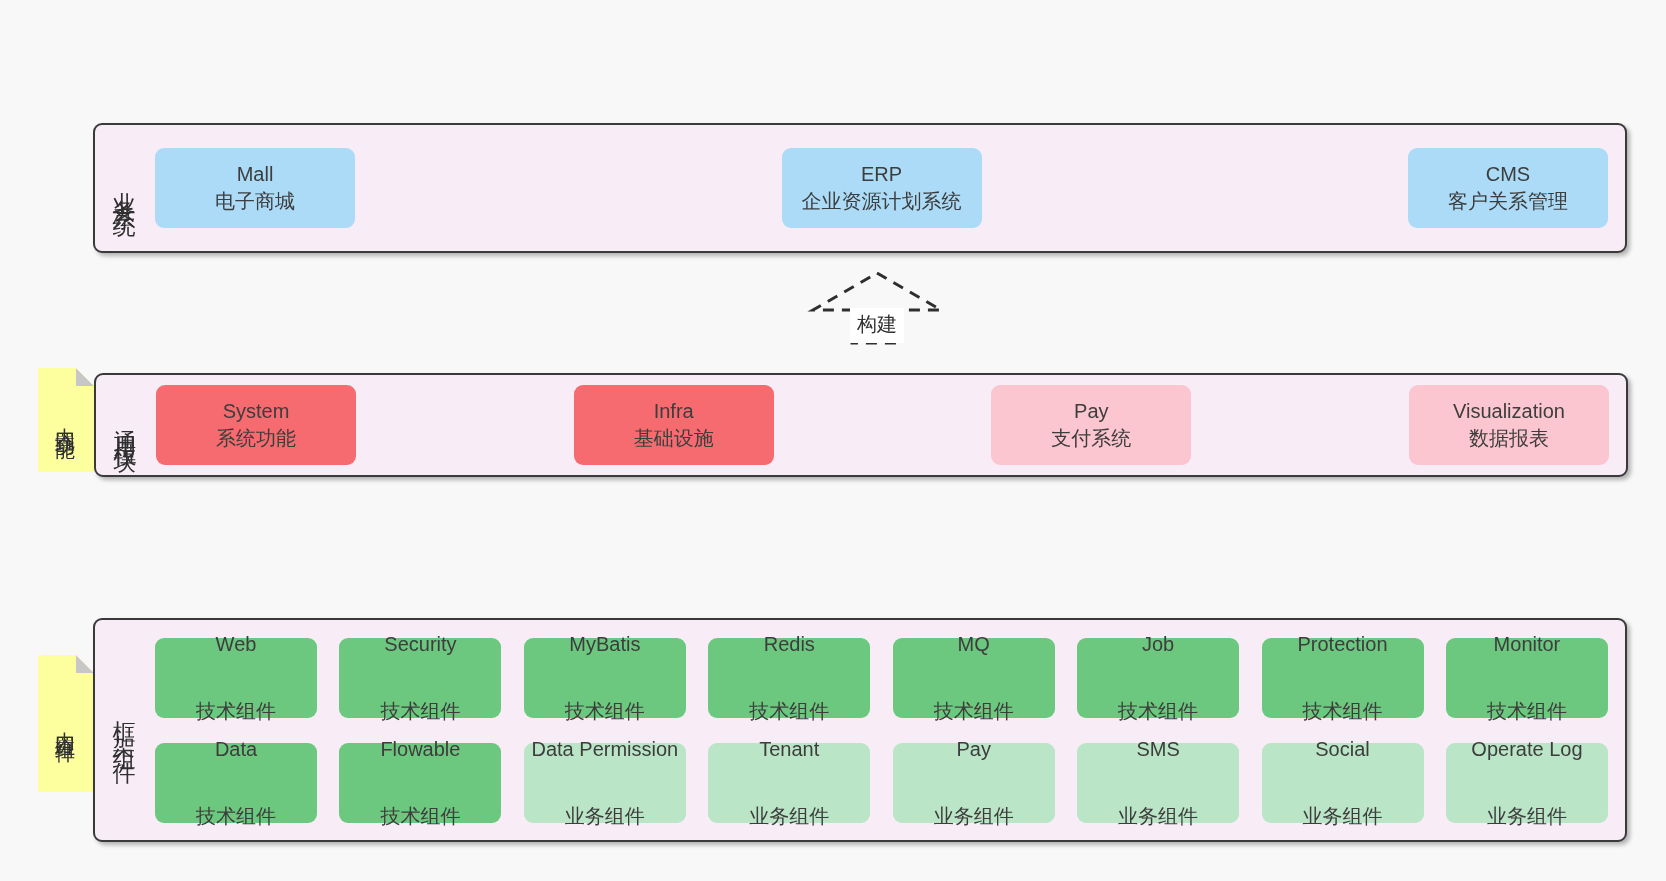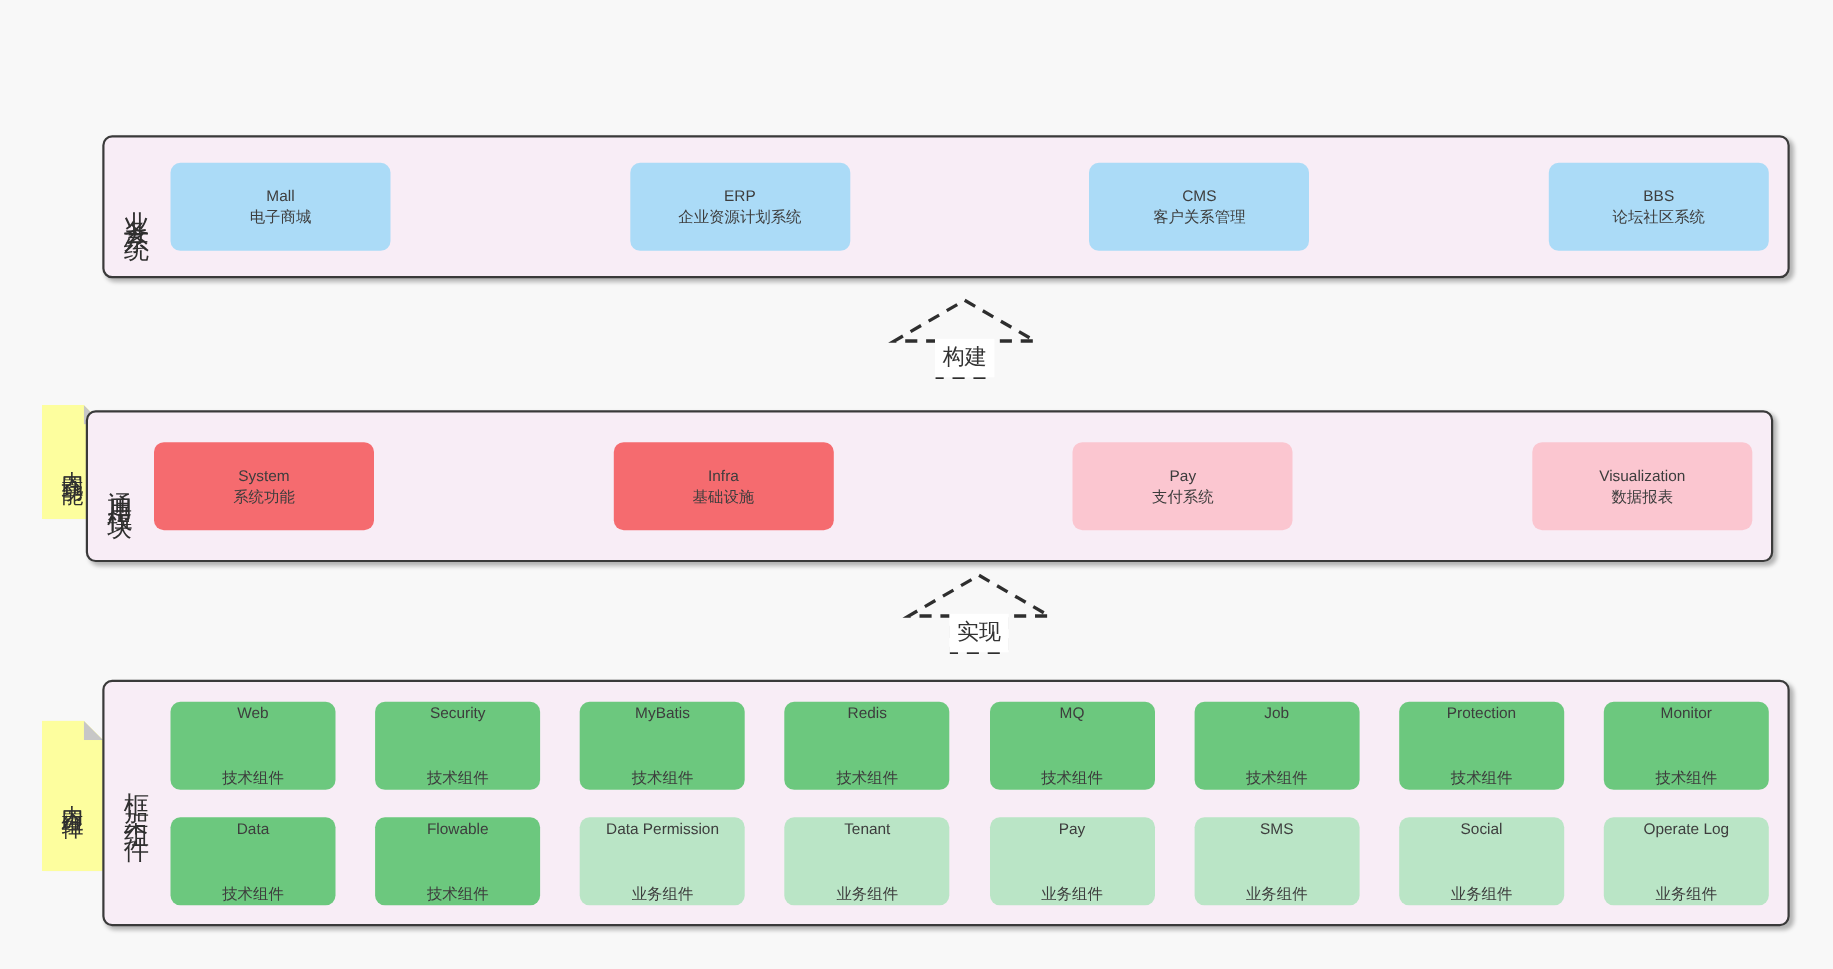--- a/index.html
+++ b/index.html
@@ -40,45 +40,45 @@
 
   
   .layer{
     position:absolute;
     background:var(--panel);
     border:2px solid var(--panel-border);
     border-radius:9px;
     box-shadow:3px 3px 4px rgba(0,0,0,0.28);
   }
   .layer-1{left:93px;top:123px;width:1534px;height:130px;}
-  .layer-2{left:78px;top:373px;width:1534px;height:138px;}
+  .layer-2{left:94px;top:373px;width:1534px;height:104px;}
   .layer-3{left:93px;top:618px;width:1534px;height:224px;}
 
   .side-label{
     position:absolute;left:10px;top:0;bottom:0;width:40px;
     display:flex;align-items:center;justify-content:center;
     writing-mode:vertical-lr;text-orientation:upright;
     font-size:23px;letter-spacing:7px;color:#2f2f2f;
   }
   .layer-3 .side-label{letter-spacing:14px;}
 
   .content{
     position:absolute;left:60px;right:17px;top:0;bottom:0;
     display:flex;flex-direction:column;justify-content:center;gap:25px;
   }
   .row{display:flex;justify-content:space-between;}
 
   .box{
     height:80px;border-radius:9px;
     display:flex;flex-direction:column;align-items:center;justify-content:center;
-    text-align:center;font-size:14px;line-height:1.35;color:var(--text);
+    text-align:center;font-size:20px;line-height:1.35;color:var(--text);
     padding:14px 6px;
   }
   .layer-1 .box,.layer-2 .box{width:200px;}
-  .layer-3 .box{width:150px;gap:40px;}
+  .layer-3 .box{width:162px;gap:40px;}
   .tone-blue{background:var(--blue);}
   .tone-red{background:var(--red);}
   .tone-pink{background:var(--pink);}
   .tone-green{background:var(--green);}
   .tone-lightgreen{background:var(--light-green);text-align:center;}
   .box .en,.box .zh{display:block;}
 
   
   .arrow{position:absolute;width:134px;height:76px;}
   .arrow-1{left:810px;top:270px;text-decoration:underline;}
@@ -109,24 +109,20 @@
             <span class="zh">电子商城</span>
           </div>
           <div class="box tone-blue">
             <span class="en">ERP</span>
             <span class="zh">企业资源计划系统</span>
           </div>
           <div class="box tone-blue">
             <span class="en">CMS</span>
             <span class="zh">客户关系管理</span>
           </div>
-          <div class="box tone-blue">
-            <span class="en">BBS</span>
-            <span class="zh">论坛社区系统</span>
-          </div>
         </div>
     </div>
   </section>
 
   <div class="arrow arrow-1">
     <svg viewBox="0 0 134 76">
       <path d="M67 3 L131 40 L92 40 L92 73 L42 73 L42 40 L3 40 Z" fill="none" stroke="#2e2e2e" stroke-width="3" stroke-dasharray="11 8"></path>
       <rect x="40" y="38" width="54" height="35" fill="#ffffff"></rect>
       <text x="67" y="61" text-anchor="middle" font-size="20" fill="#333333">构建</text>
     </svg>
@@ -149,27 +145,20 @@
             <span class="zh">支付系统</span>
           </div>
           <div class="box tone-pink">
             <span class="en">Visualization</span>
             <span class="zh">数据报表</span>
           </div>
         </div>
     </div>
   </section>
 
-  <div class="arrow arrow-2">
-    <svg viewBox="0 0 134 76">
-      <path d="M67 3 L131 40 L92 40 L92 73 L42 73 L42 40 L3 40 Z" fill="none" stroke="#2e2e2e" stroke-width="3" stroke-dasharray="11 8"></path>
-      <rect x="40" y="38" width="54" height="35" fill="#ffffff"></rect>
-      <text x="67" y="61" text-anchor="middle" font-size="20" fill="#333333">实现</text>
-    </svg>
-  </div>
 
   <section class="layer layer-3">
     <div class="side-label">框架组件</div>
     <div class="content">
       <div class="row">
           <div class="box tone-green">
             <span class="en">Web</span>
             <span class="zh">技术组件</span>
           </div>
           <div class="box tone-green">

